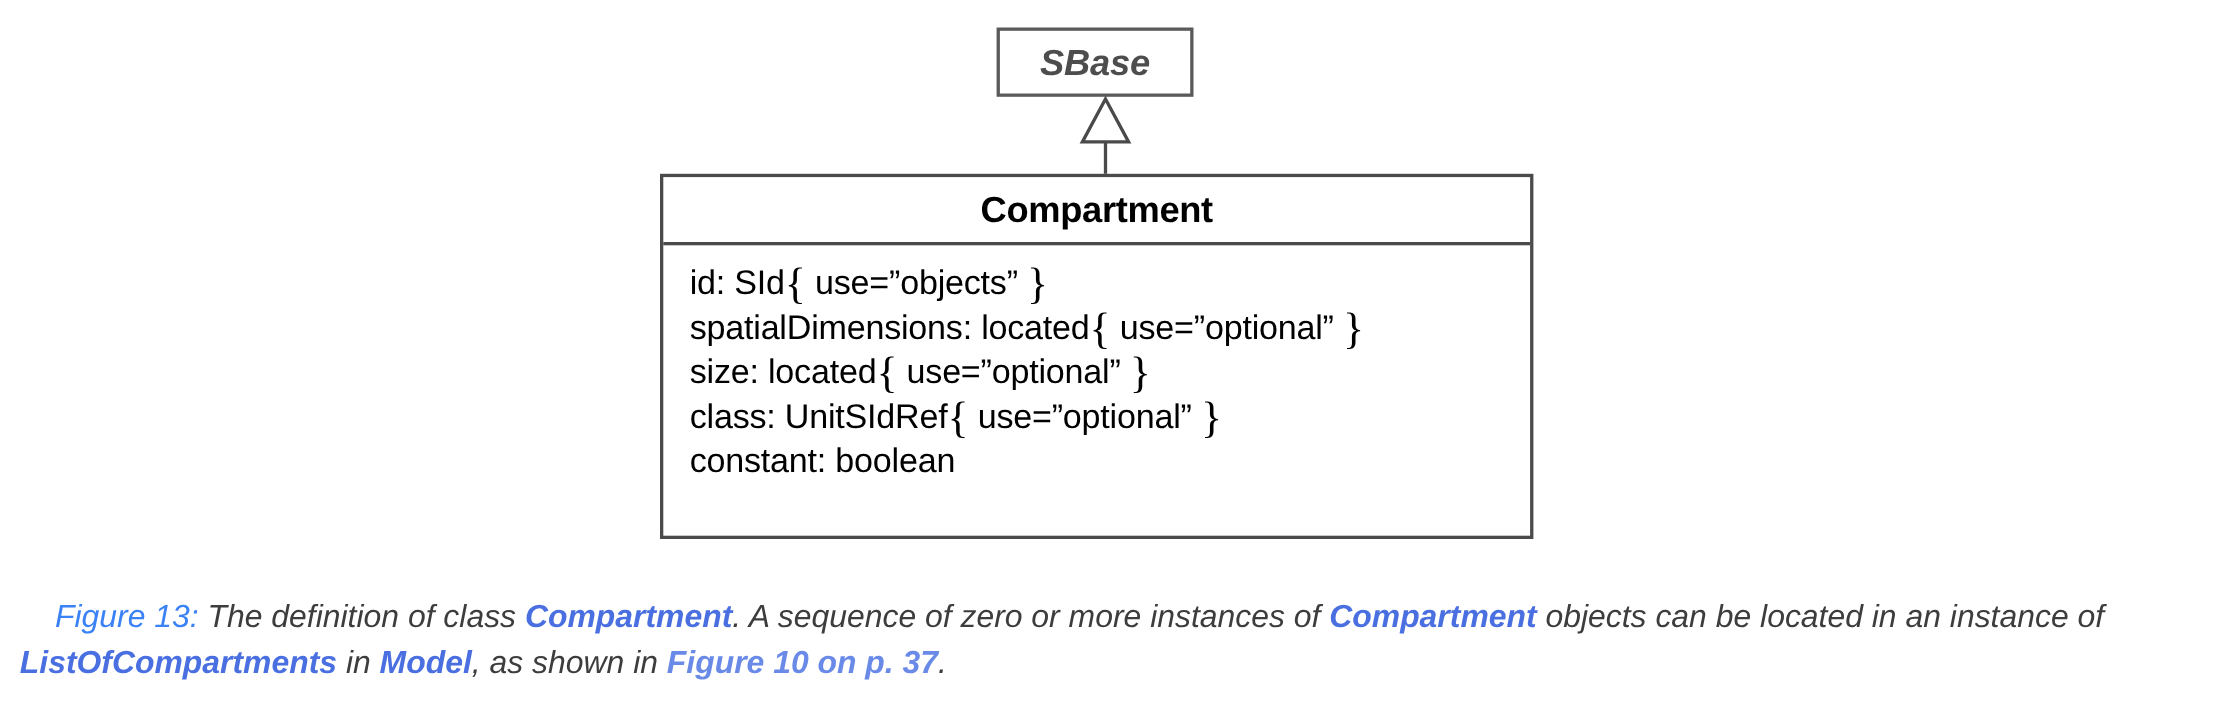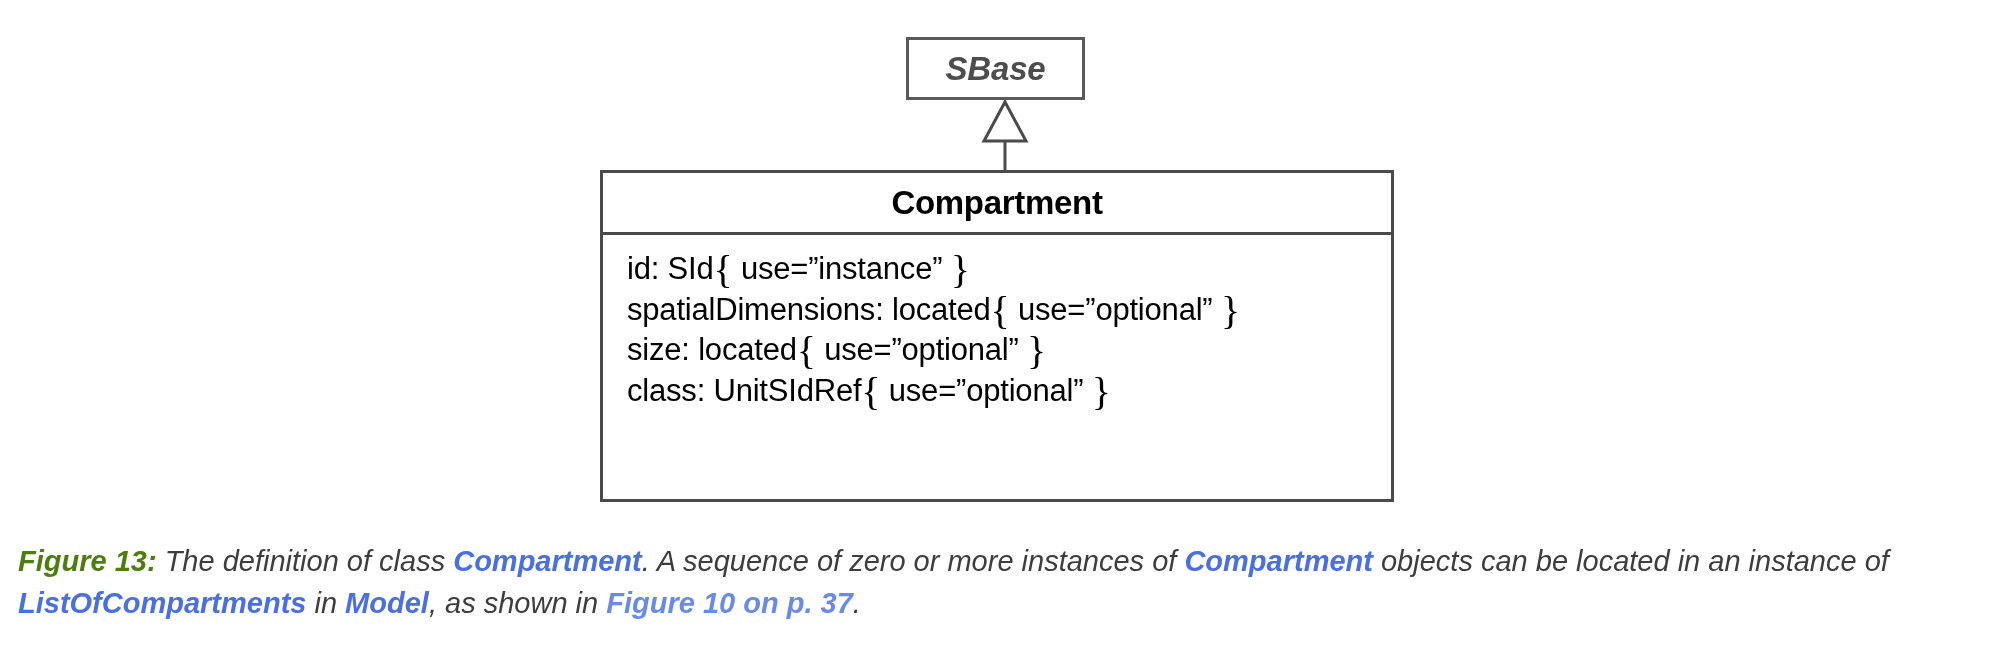--- a/index.html
+++ b/index.html
@@ -17,21 +17,21 @@
     position: relative;
     width: 2012px;
     height: 660px;
     overflow: hidden;
   }
 
   
   .uml-canvas {
     position: absolute;
     left: 0;
-    top: 12px;
+    top: 0;
     width: 1640px;
     height: 520px;
   }
 
   
   .sbase-box {
     position: absolute;
     left: 906px;
     top: 25px;
     width: 179px;
@@ -119,23 +119,24 @@
     left: 18px;
     top: 540px;
     width: 1976px;
     font-family: "Liberation Sans", sans-serif;
     font-size: 29px;
     line-height: 1.46;
     color: #3d3d3d;
     font-style: italic;
   }
   .cap-figlabel {
-    font-weight: bold;
-    font-style: italic;
-    color: #4d7c0f;
+    font-weight: normal;
+    font-style: italic;
+    color: #3b82f6;
+    margin-left: 32px;
   }
   .cap-text {
     font-style: italic;
     color: #3d3d3d;
   }
   .cap-class {
     font-weight: bold;
     font-style: italic;
     color: #4a6fe0;
   }
@@ -161,35 +162,38 @@
       <line x1="45" y1="43" x2="45" y2="76" stroke="#4a4a4a" stroke-width="3"></line>
     </svg>
 
     <div class="compartment-box">
       <div class="compartment-header">
         <span class="compartment-title">Compartment</span>
       </div>
       <div class="compartment-attributes">
 
         <div class="attr-row">
-          <span class="attr-name">id: SId</span><span class="attr-brace">{</span> <span class="attr-constraint">use=”instance”</span> <span class="attr-brace">}</span>
+          <span class="attr-name">id: SId</span><span class="attr-brace">{</span> <span class="attr-constraint">use=”objects”</span> <span class="attr-brace">}</span>
         </div>
 
         <div class="attr-row">
           <span class="attr-name">spatialDimensions: located</span><span class="attr-brace">{</span> <span class="attr-constraint">use=”optional”</span> <span class="attr-brace">}</span>
         </div>
 
         <div class="attr-row">
           <span class="attr-name">size: located</span><span class="attr-brace">{</span> <span class="attr-constraint">use=”optional”</span> <span class="attr-brace">}</span>
         </div>
 
         <div class="attr-row">
           <span class="attr-name">class: UnitSIdRef</span><span class="attr-brace">{</span> <span class="attr-constraint">use=”optional”</span> <span class="attr-brace">}</span>
         </div>
 
+        <div class="attr-row">
+          <span class="attr-name">constant: boolean</span>
+        </div>
 
       </div>
     </div>
 
   </div>
 
   <div class="caption">
     <span class="cap-figlabel">Figure 13:</span><span class="cap-text"> The definition of class </span><span class="cap-class">Compartment</span><span class="cap-text">. A sequence of zero or more instances of </span><span class="cap-class">Compartment</span><span class="cap-text"> objects can be located in an instance of </span><span class="cap-class">ListOfCompartments</span><span class="cap-text"> in </span><span class="cap-class">Model</span><span class="cap-text">, as shown in </span><span class="cap-ref">Figure 10 on p. 37</span><span class="cap-text">.</span>
   </div>
 

